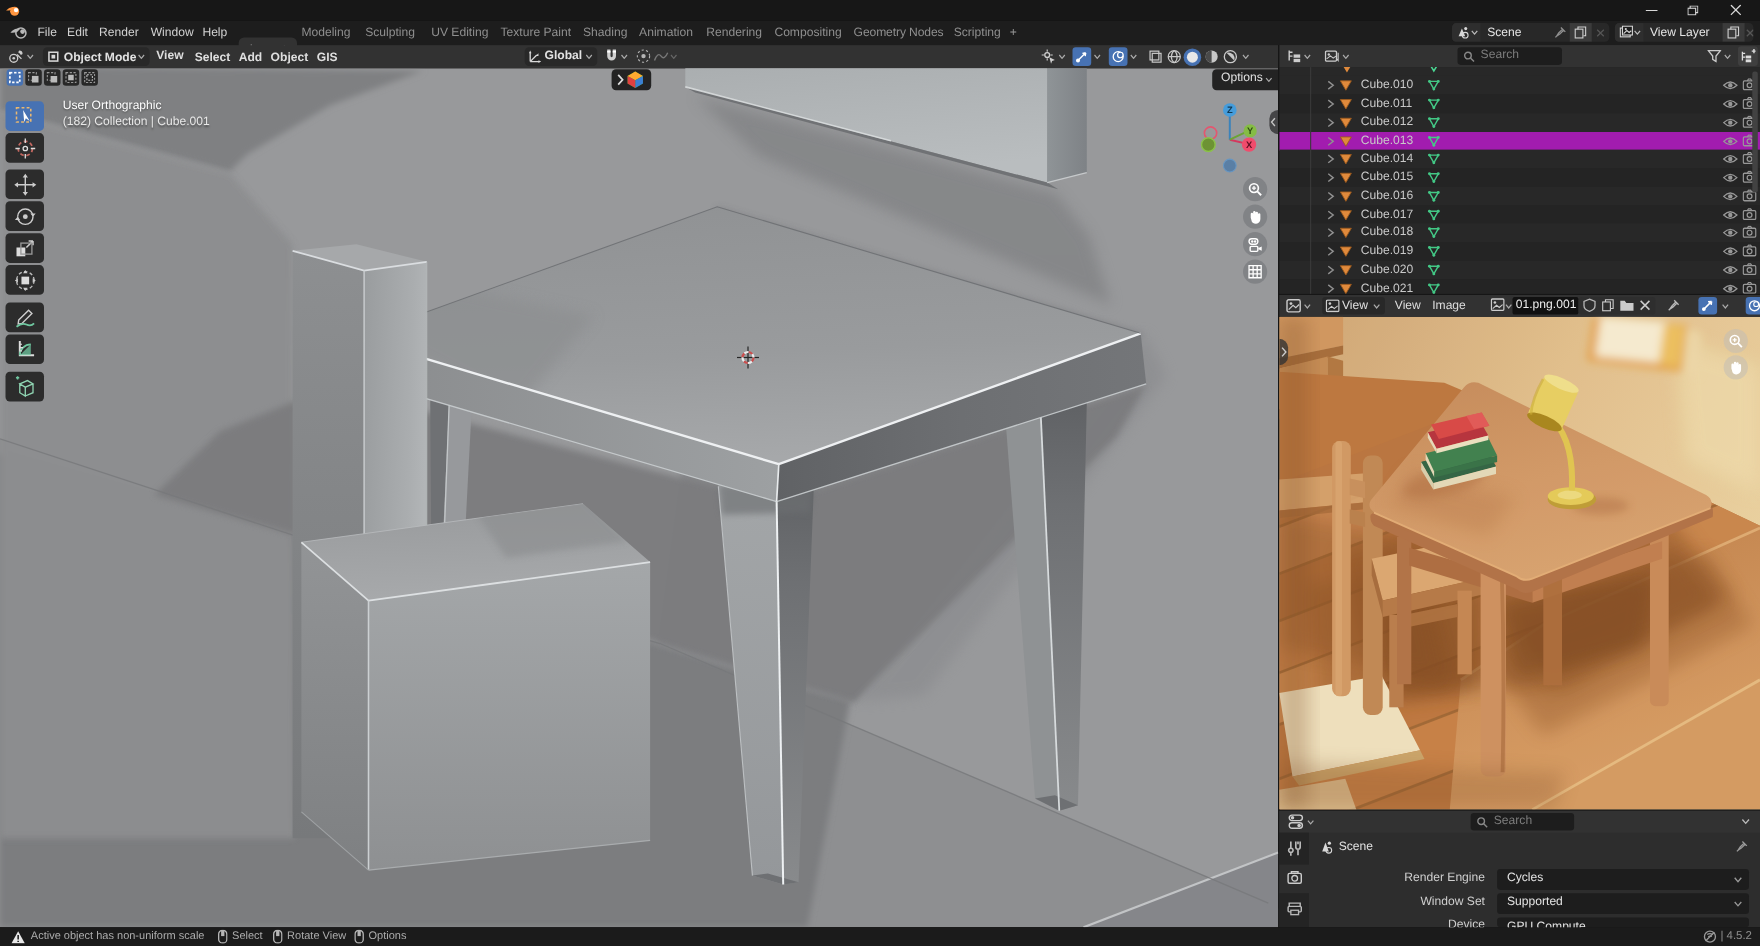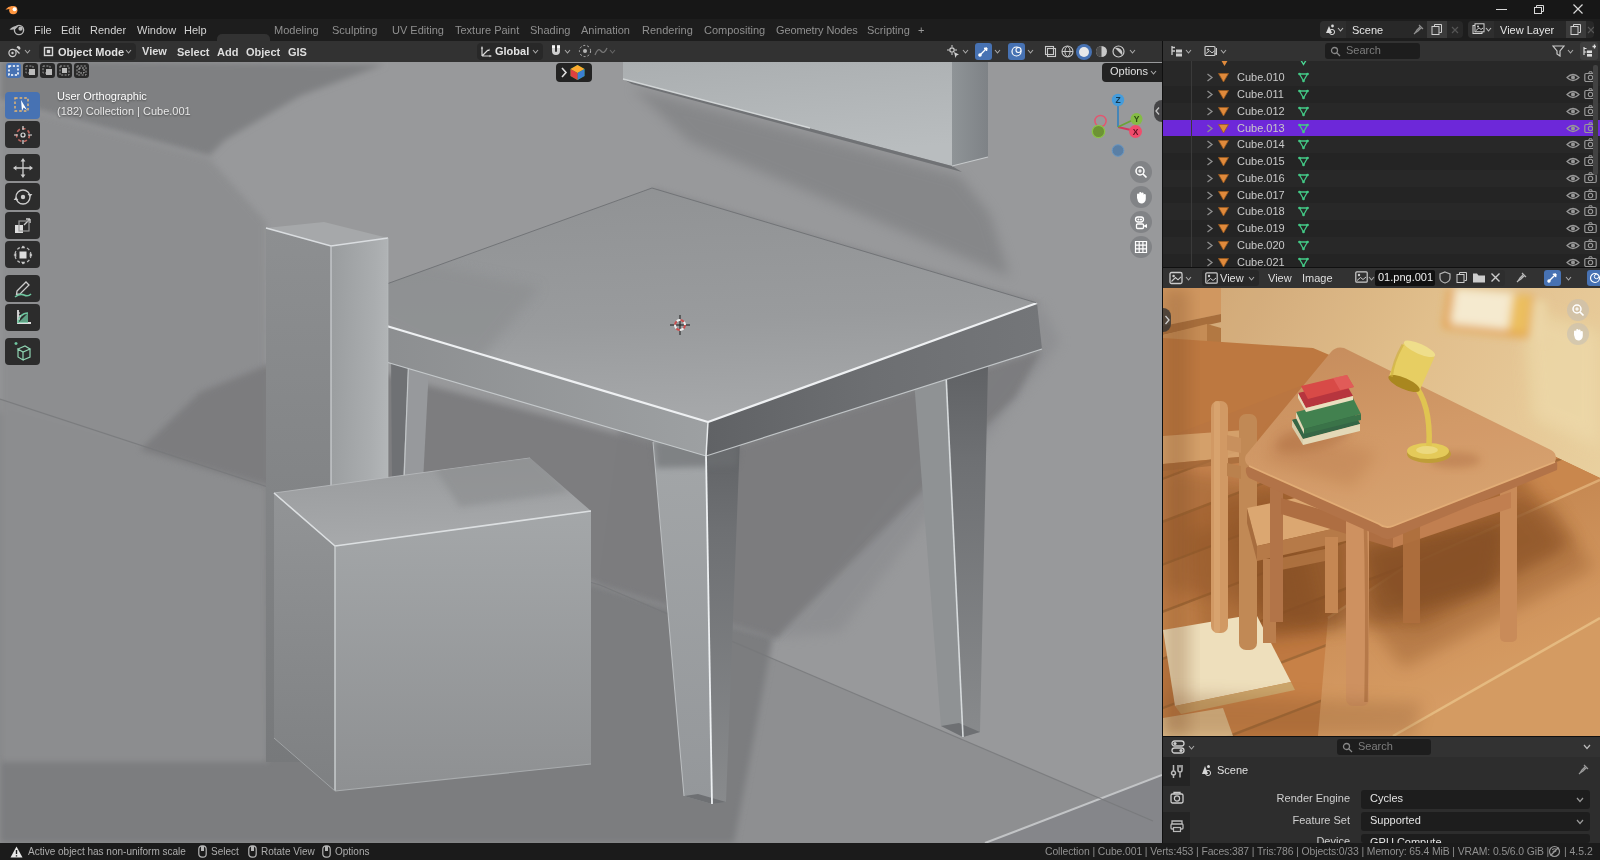--- a/index.html
+++ b/index.html
@@ -626,21 +626,21 @@
 <svg class="abs" style="left:403px;top:3px" width="14" height="11" viewBox="0 0 14 11">
             <path d="M1 5.5 Q7 -0.5 13 5.5 Q7 11.5 1 5.5 Z" fill="none" stroke="#989898" stroke-width="1.2"></path>
             <circle cx="7" cy="5.5" r="2" fill="#989898"></circle>
           </svg>
 <svg class="abs" style="left:421px;top:2px" width="13" height="12" viewBox="0 0 13 12">
             <rect x="0.8" y="2.5" width="11.4" height="8" rx="1.2" fill="none" stroke="#989898" stroke-width="1.2"></rect>
             <path d="M4.5 2.5 L5.5 0.8 h2 L8.5 2.5" fill="none" stroke="#989898" stroke-width="1.1"></path>
             <circle cx="6.5" cy="6.5" r="2.2" fill="none" stroke="#989898" stroke-width="1.1"></circle>
           </svg>
 </div>
-<div class="orow" style="top:79px;background:#6d28d9">
+<div class="orow" style="top:79px;background:#a21caf">
 <svg class="abs" style="left:42px;top:4px" width="9" height="9" viewBox="0 0 9 9">
             <path d="M2.5 1 L7 4.5 L2.5 8" fill="none" stroke="#909090" stroke-width="1.3"></path>
           </svg>
 <svg class="abs" style="left:54px;top:2px" width="13" height="13" viewBox="0 0 13 13">
             <path d="M1.5 2.5 h10 L6.5 11 Z" fill="#e08a3c"></path>
             <path d="M1.5 2.5 h10 L6.5 11 Z" fill="none" stroke="#9c5a1e" stroke-width="0.8"></path>
           </svg>
 <div class="lbl">Cube.013</div>
 <svg class="abs" style="left:134px;top:2px" width="13" height="13" viewBox="0 0 13 13">
             <path d="M2.5 3 h8 L6.5 10 Z" fill="none" stroke="#43c986" stroke-width="1.3"></path>
@@ -1132,21 +1132,21 @@
     <svg class="abs" style="left:414px;top:26px" width="13" height="13" viewBox="0 0 13 13">
         <path d="M7 2 L11 6 M8.5 3.5 L5 7 L3 10 L6 8 L9.5 4.5 M3.5 9.5 L2 11" stroke="#9a9a9a" stroke-width="1.2" fill="none"></path>
       </svg>
     <div class="prow" style="right:250px;top:55px;color:#cfcfcf">Render Engine</div>
     <div class="drop" style="left:198px;top:53px;width:229px;height:19px">
         <span style="position:absolute;left:9px;top:2px">Cycles</span>
         <svg class="abs" style="right:6px;top:7px" width="8" height="6" viewBox="0 0 8 6">
           <path d="M1 1 L4 4.5 L7 1" fill="none" stroke="#999" stroke-width="1.2"></path>
         </svg>
       </div>
-    <div class="prow" style="right:250px;top:77px;color:#cfcfcf">Feature Set</div>
+    <div class="prow" style="right:250px;top:77px;color:#cfcfcf">Window Set</div>
     <div class="drop" style="left:198px;top:75px;width:229px;height:19px">
         <span style="position:absolute;left:9px;top:2px">Supported</span>
         <svg class="abs" style="right:6px;top:7px" width="8" height="6" viewBox="0 0 8 6">
           <path d="M1 1 L4 4.5 L7 1" fill="none" stroke="#999" stroke-width="1.2"></path>
         </svg>
       </div>
     <div class="prow" style="right:250px;top:98px;color:#cfcfcf">Device</div>
     <div class="drop" style="left:198px;top:97px;width:229px;height:9px">
         <span style="position:absolute;left:9px;top:2px">GPU Compute</span>
       </div>
@@ -1165,21 +1165,20 @@
     <svg class="abs" style="left:248px;top:2px" width="9" height="13" viewBox="0 0 9 13">
         <rect x="0.8" y="0.8" width="7.4" height="11.4" rx="3.2" fill="none" stroke="#b5b5b5" stroke-width="1.2"></rect>
         <rect x="3" y="1" width="3" height="5" fill="#b5b5b5"></rect>
       </svg>
     <div class="abs" style="left:261px;top:3px;color:#adadad">Rotate View</div>
     <svg class="abs" style="left:322px;top:2px" width="9" height="13" viewBox="0 0 9 13">
         <rect x="0.8" y="0.8" width="7.4" height="11.4" rx="3.2" fill="none" stroke="#b5b5b5" stroke-width="1.2"></rect>
         <rect x="3" y="1" width="3" height="5" fill="#b5b5b5"></rect>
       </svg>
     <div class="abs" style="left:335px;top:3px;color:#adadad">Options</div>
-    <div class="abs" style="left:1045px;top:2.5px;color:#909090;font-size:10.4px;letter-spacing:-0.1px">Collection | Cube.001 | Verts:453 | Faces:387 | Tris:786 | Objects:0/33 | Memory: 65.4 MiB | VRAM: 0.5/6.0 GiB |</div>
     <svg class="abs" style="left:1548px;top:2px" width="13" height="13" viewBox="0 0 13 13">
         <circle cx="6.5" cy="6.5" r="5" fill="none" stroke="#999" stroke-width="1.2"></circle>
         <path d="M2.5 10.5 L10.5 2.5" stroke="#999" stroke-width="1.2"></path>
         <path d="M4 4.5 q2.5 -1.5 5 0 M4.8 6.5 q1.7 -1 3.4 0" stroke="#999" fill="none"></path>
       </svg>
     <div class="abs" style="left:1564px;top:2.5px;color:#909090;font-size:10.4px">| 4.5.2</div>
   </div>
 </div>
 
 </body></html>

